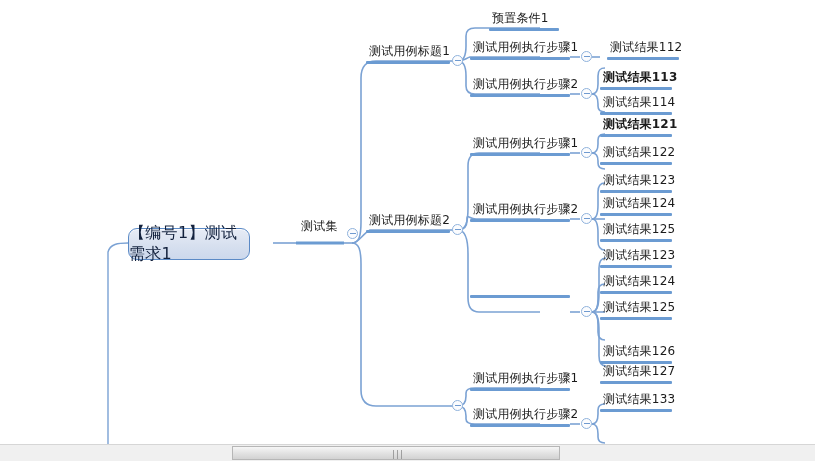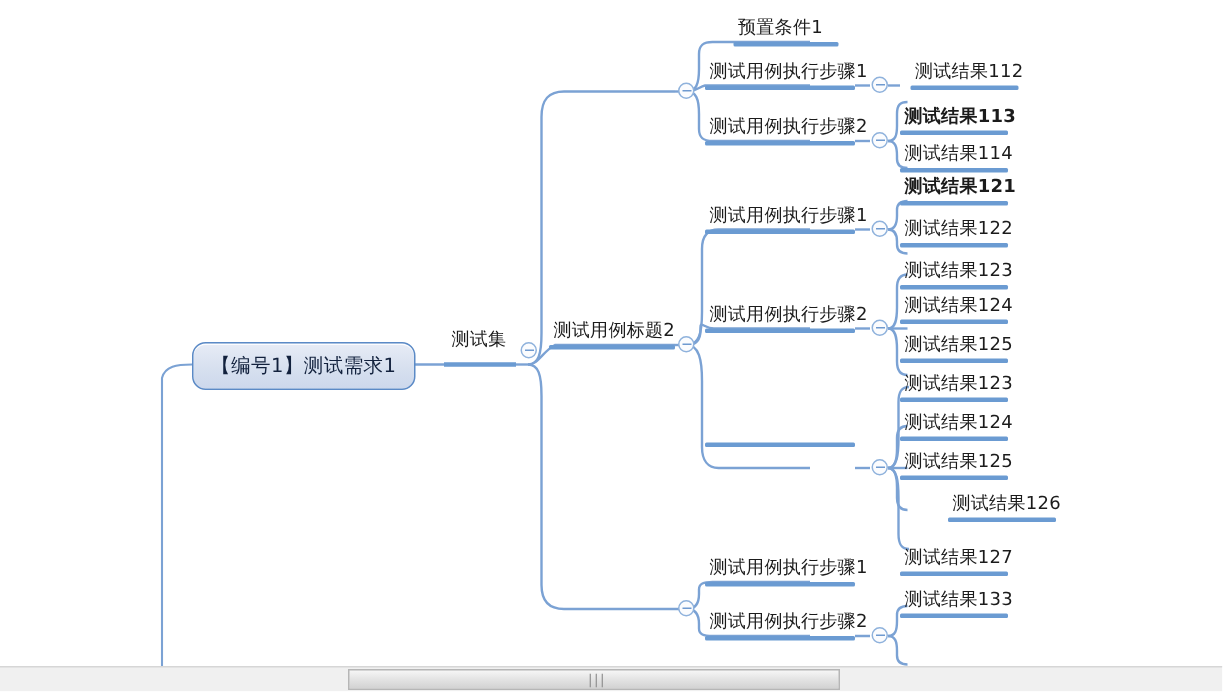--- a/index.html
+++ b/index.html
@@ -43,30 +43,30 @@
     height: 3px;
     background: #6b9bd2;
     border-radius: 1px;
   }
 
   
   .root-node {
     position: absolute;
     left: 128px;
     top: 228px;
-    width: 149px;
+    width: 122px;
     height: 32px;
     box-sizing: border-box;
     background: linear-gradient(180deg, #e7ecf6 0%, #d7e0ef 55%, #ccd8ec 100%);
     border: 1px solid #5b8ac6;
     border-radius: 9px;
     display: flex;
     align-items: center;
     justify-content: center;
-    font-size: 13px;
+    font-size: 16px;
     color: #12213d;
     letter-spacing: 0.3px;
     box-shadow: 0 1px 0 rgba(255,255,255,0.85) inset;
   }
 
   
   .toggle {
     position: absolute;
     width: 11px;
     height: 11px;
@@ -192,20 +192,24 @@
 
   <div class="root-node">
     <span>【编号1】测试需求1</span>
   </div>
 
   <div class="node nobar" style="left:298px; top:219px;">
     <span class="txt">测试集</span>
   </div>
   <div class="toggle" style="left:347px; top:228px;"></div>
 
+  <div class="node" style="left:366px; top:44px; width:84px;">
+    <span class="txt">测试用例标题1</span>
+    <span class="bar"></span>
+  </div>
   <div class="toggle" style="left:452px; top:55px;"></div>
 
   <div class="node" style="left:366px; top:213px; width:84px;">
     <span class="txt">测试用例标题2</span>
     <span class="bar"></span>
   </div>
   <div class="toggle" style="left:452px; top:224px;"></div>
 
   <div class="toggle" style="left:452px; top:400px;"></div>
 
@@ -283,21 +287,21 @@
     <span class="bar"></span>
   </div>
   <div class="node" style="left:600px; top:274px; width:72px;">
     <span class="txt">测试结果124</span>
     <span class="bar"></span>
   </div>
   <div class="node" style="left:600px; top:300px; width:72px;">
     <span class="txt">测试结果125</span>
     <span class="bar"></span>
   </div>
-  <div class="node" style="left:600px; top:328px; width:72px;margin-left:32px;">
+  <div class="node" style="left:600px; top:344px; width:72px;">
     <span class="txt">测试结果126</span>
     <span class="bar"></span>
   </div>
   <div class="node" style="left:600px; top:364px; width:72px;">
     <span class="txt">测试结果127</span>
     <span class="bar"></span>
   </div>
 
   <div class="node" style="left:470px; top:371px; width:100px;">
     <span class="txt">测试用例执行步骤1</span>

